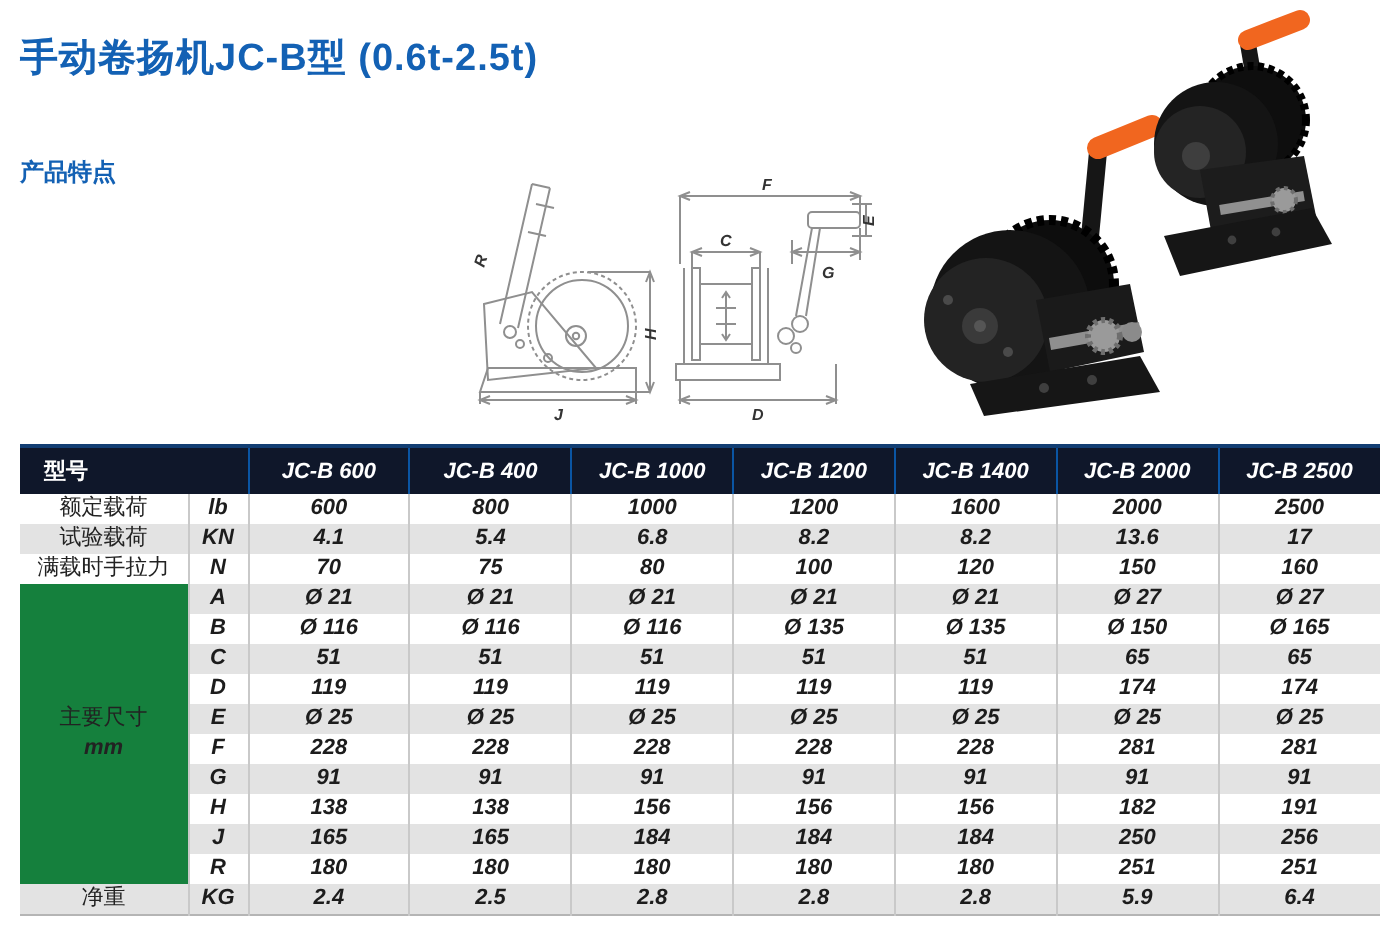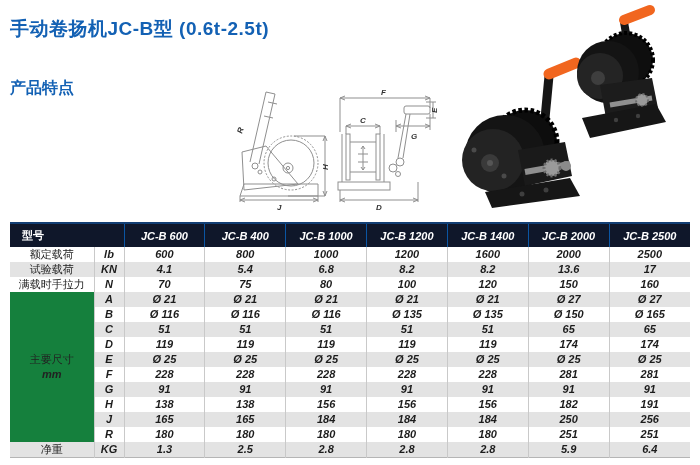--- a/index.html
+++ b/index.html
@@ -2,21 +2,21 @@
 <html><head>
 <meta charset="utf-8">
 <style>
   * { margin:0; padding:0; box-sizing:border-box; }
   html,body { background:#ffffff; }
   body { font-family:"Liberation Sans","DejaVu Sans",sans-serif; }
   .page { position:relative; width:700px; height:465px; background:#fff; overflow:hidden; }
 
   .title { position:absolute; left:10px; top:16px; font-size:19px; font-weight:bold;
            color:#1361B4; letter-spacing:0.5px; white-space:nowrap; }
-  .feat-head { position:absolute; left:10px; top:78px; font-size:16px; font-weight:bold; color:#1361B4; }
+  .feat-head { position:absolute; left:10px; top:78px; font-size:12px; font-weight:bold; color:#1361B4; }
   .feat-body { position:absolute; left:10px; top:100px; width:230px; font-size:13px; font-weight:bold;
                color:#3d3d3d; line-height:25px; text-align:justify; }
 
   .drawing { position:absolute; left:228px; top:86px; width:210px; height:132px; }
   .drawing text { font-size:8px; font-style:italic; font-weight:bold; fill:#333; }
 
   .photos { position:absolute; left:430px; top:0; width:270px; height:220px; }
 
   .spec-table { position:absolute; left:10px; top:222px; width:680px;
                 border-collapse:collapse; table-layout:fixed;
@@ -286,21 +286,21 @@
           <td class="val">180</td>
           <td class="val">180</td>
           <td class="val">180</td>
           <td class="val">180</td>
           <td class="val">251</td>
           <td class="val">251</td>
         </tr>
         <tr class="alt">
           <td class="rlabel">净重</td>
           <td class="unit">KG</td>
-          <td class="val">1.3</td>
+          <td class="val">2.4</td>
           <td class="val">2.5</td>
           <td class="val">2.8</td>
           <td class="val">2.8</td>
           <td class="val">2.8</td>
           <td class="val">5.9</td>
           <td class="val">6.4</td>
         </tr>
       </tbody>
   </table>
 

